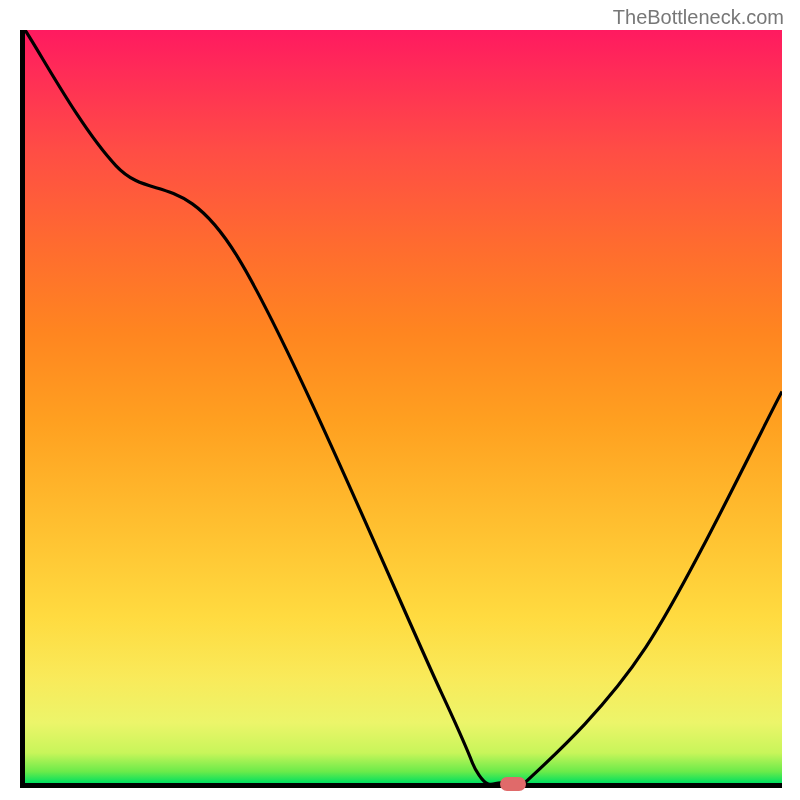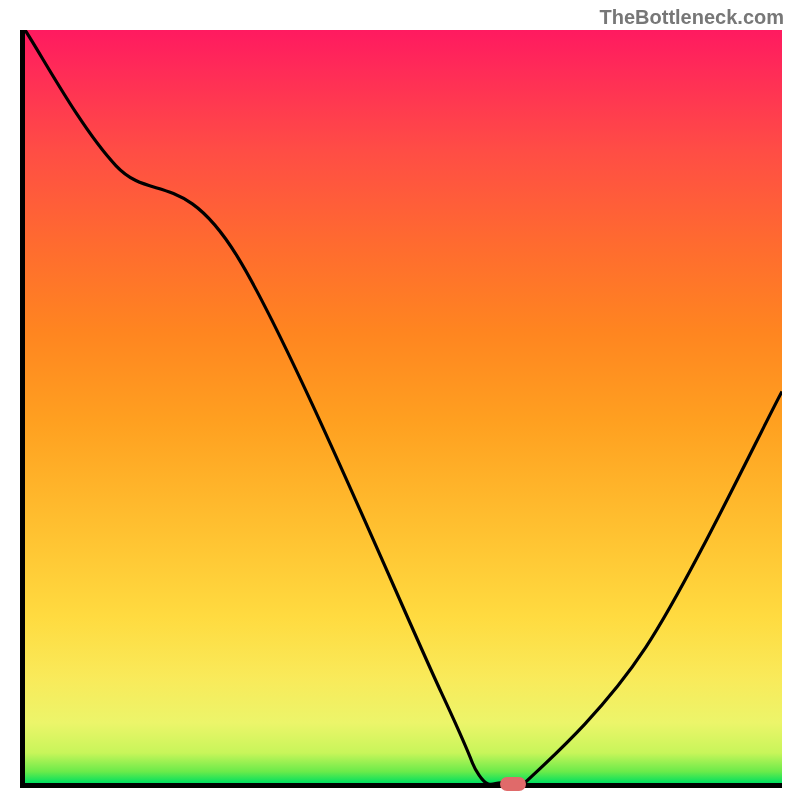--- a/index.html
+++ b/index.html
@@ -9,21 +9,21 @@
     background: #ffffff;
     position: relative;
     font-family: Arial, sans-serif;
     overflow: hidden;
   }
   .watermark {
     position: absolute;
     top: 6px;
     right: 16px;
     font-size: 20px;
-    font-weight: bold;
+    font-weight: normal;
     color: #777;
     z-index: 10;
   }
   .plot-frame {
     position: absolute;
     left: 20px;
     top: 30px;
     width: 762px;
     height: 758px;
     border-left: 5px solid #000;

